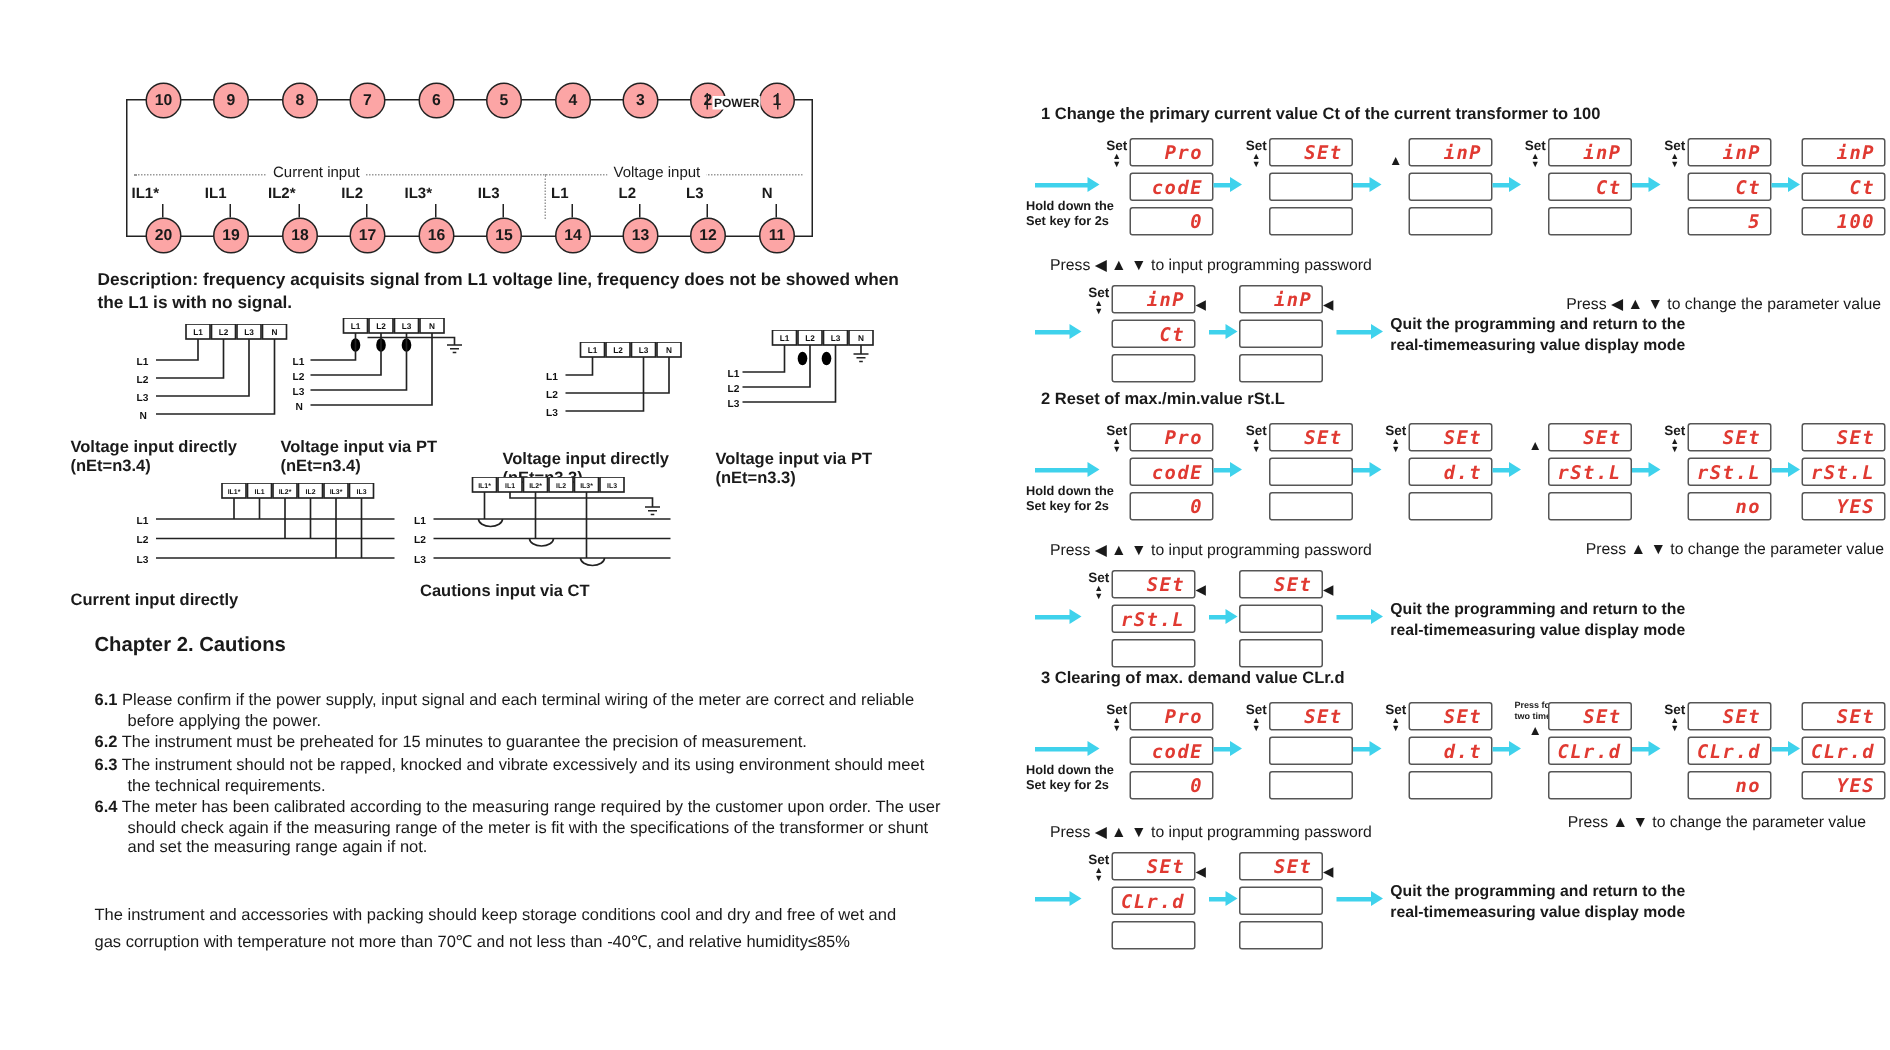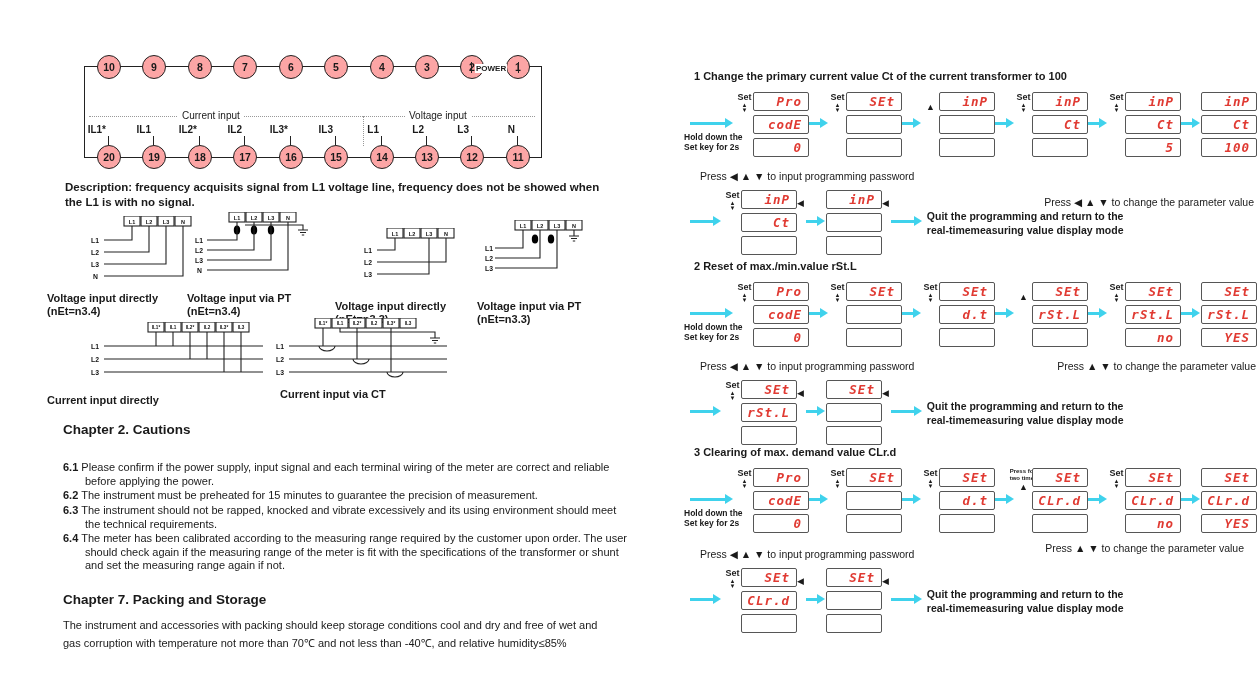--- a/index.html
+++ b/index.html
@@ -280,35 +280,34 @@
         <path d="M14 41 H172"></path>
         <path d="M14 54 H172"></path>
       <path d="M44 28 a8 5 0 0 0 16 0"></path>
         <path d="M78 41 a8 5 0 0 0 16 0"></path>
         <path d="M112 54 a8 5 0 0 0 16 0"></path>
       <path d="M48 10 V28 M82 10 V41 M116 10 V54"></path>
       <text class="phl" x="1" y="31">L1</text>
       <text class="phl" x="1" y="44">L2</text>
       <text class="phl" x="1" y="57">L3</text>
     </svg>
-    <div class="wcap" style="left:235px;top:176px">Current input via CT</div>
+    <div class="wcap" style="left:235px;top:176px">Cautions input via CT</div>
   </div>
 
   <div id="ch6">
     <div class="chtitle">Chapter 2. Cautions</div>
     <div class="items">
       <div class="citem"><b>6.1</b> <span>Please confirm if the power supply, input signal and each terminal wiring of the meter are correct and reliable before applying the power.</span></div>
       <div class="citem"><b>6.2</b> <span>The instrument must be preheated for 15 minutes to guarantee the precision of measurement.</span></div>
       <div class="citem"><b>6.3</b> <span>The instrument should not be rapped, knocked and vibrate excessively and its using environment should meet the technical requirements.</span></div>
       <div class="citem"><b>6.4</b> <span>The meter has been calibrated according to the measuring range required by the customer upon order. The user should check again if the measuring range of the meter is fit with the specifications of the transformer or shunt and set the measuring range again if not.</span></div>
     </div>
   </div>
 
   <div id="ch7">
-    <div class="chtitle">Chapter 7.  Packing and Storage</div>
     <div class="body">The instrument and accessories with packing should keep storage conditions cool and dry and free of wet and gas corruption with temperature not more than 70℃ and not less than -40℃, and relative humidity≤85%</div>
   </div>
 </div>
 
 <div id="right-col">
 
   <div class="section" style="top:40px;height:195px;">
     <div class="shead">1 Change the primary current value Ct of the current transformer to 100</div>
 
     <div class="flow" style="left:4px;top:22px;">

